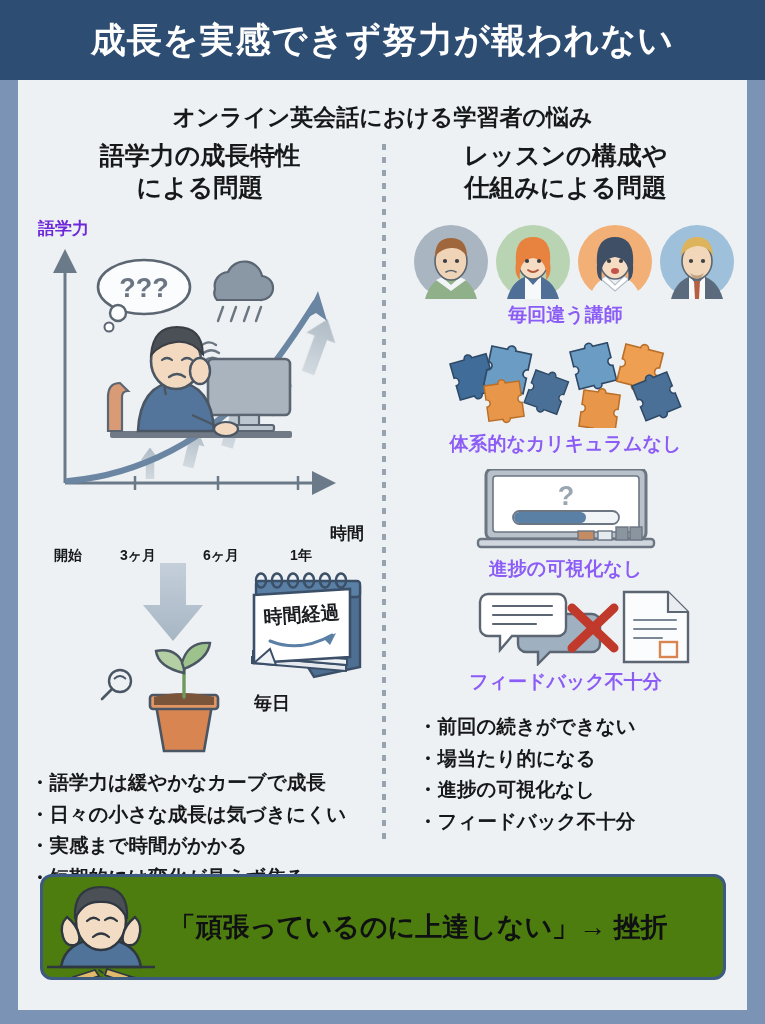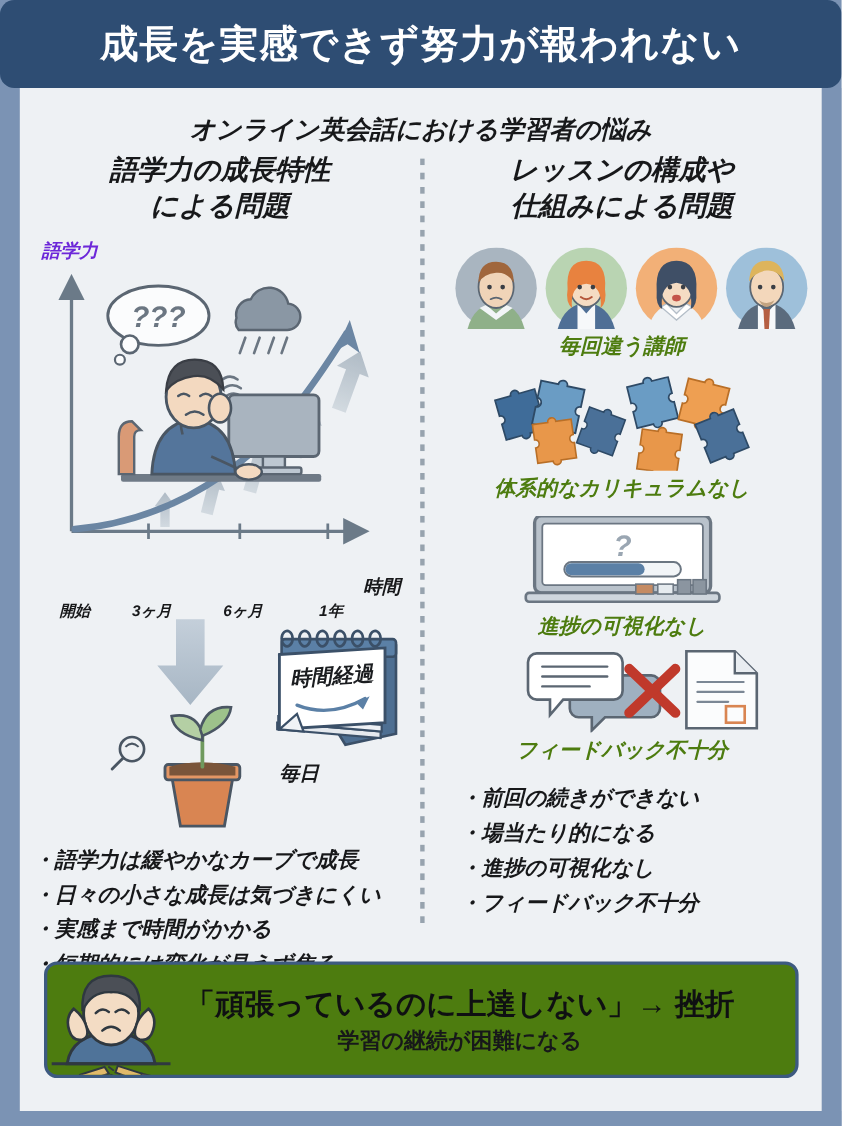--- a/index.html
+++ b/index.html
@@ -9,21 +9,21 @@
     background: #7b93b4;
     width:765px; height:1024px;
     overflow:hidden;
     position:relative;
   }
 
   
   .header {
     position:absolute; left:0; top:0; width:765px; height:80px;
     background:#2e4d73;
-    display:flex; align-items:center; justify-content:center;border-radius:13px;
+    display:flex; align-items:center; justify-content:center;
   }
   .header-title {
     color:#ffffff;
     font-size:35px;
     font-weight:bold;
     letter-spacing:1px;
     white-space:nowrap;
   }
 
   
@@ -36,21 +36,20 @@
   .frame-bottom {
     position:absolute; left:0; bottom:0; width:765px; height:14px;
     background:#7b93b4;
   }
 
   
   .canvas {
     position:absolute; left:18px; top:80px;
     width:729px; height:930px;
     background:#eef1f4;
-    font-style:italic;
   }
 
   .subtitle {
     position:absolute; top:22px; left:0; width:729px;
     text-align:center;
     font-size:23px; font-weight:bold; color:#17181a;
   }
 
   
   .divider {
@@ -88,21 +87,21 @@
   .tick {
     position:absolute;
     font-size:14px; font-weight:bold; color:#17181a;
     transform:translateX(-50%);
     white-space:nowrap;
   }
 
   
   .caption {
     text-align:center;
-    font-size:19px; font-weight:bold; color:#4d7c0f;
+    font-size:19px; font-weight:bold; color:#8b5cf6;
     margin-top:3px;
   }
   .caption-sm {
     text-align:center;
     font-size:18px; font-weight:bold; color:#17181a;
   }
 
   
   .bullets { margin-top:8px; padding-left:8px; }
   .bullet {
@@ -485,15 +484,14 @@
 
     <g>
       <path d="M30,100 L52,93 L56,99 L34,106 Z" fill="#e0b96a" stroke="#2f3840" stroke-width="1.8"></path>
       <path d="M64,92 L86,99 L84,106 L62,98 Z" fill="#e0b96a" stroke="#2f3840" stroke-width="1.8"></path>
       <path d="M86,99 L94,101 L92,107 L84,106 Z" fill="#c4718a" stroke="#2f3840" stroke-width="1.6"></path>
       <path d="M56,93 l4,3 M58,100 l4,2" stroke="#2f3840" stroke-width="1.6" stroke-linecap="round"></path>
     </g>
   </svg>
   <div class="bottom-text">
     <div class="bottom-main">「頑張っているのに上達しない」→ 挫折</div>
-    <div class="bottom-sub">学習の継続が困難になる</div>
   </div>
 </div>
 
 </body></html>

